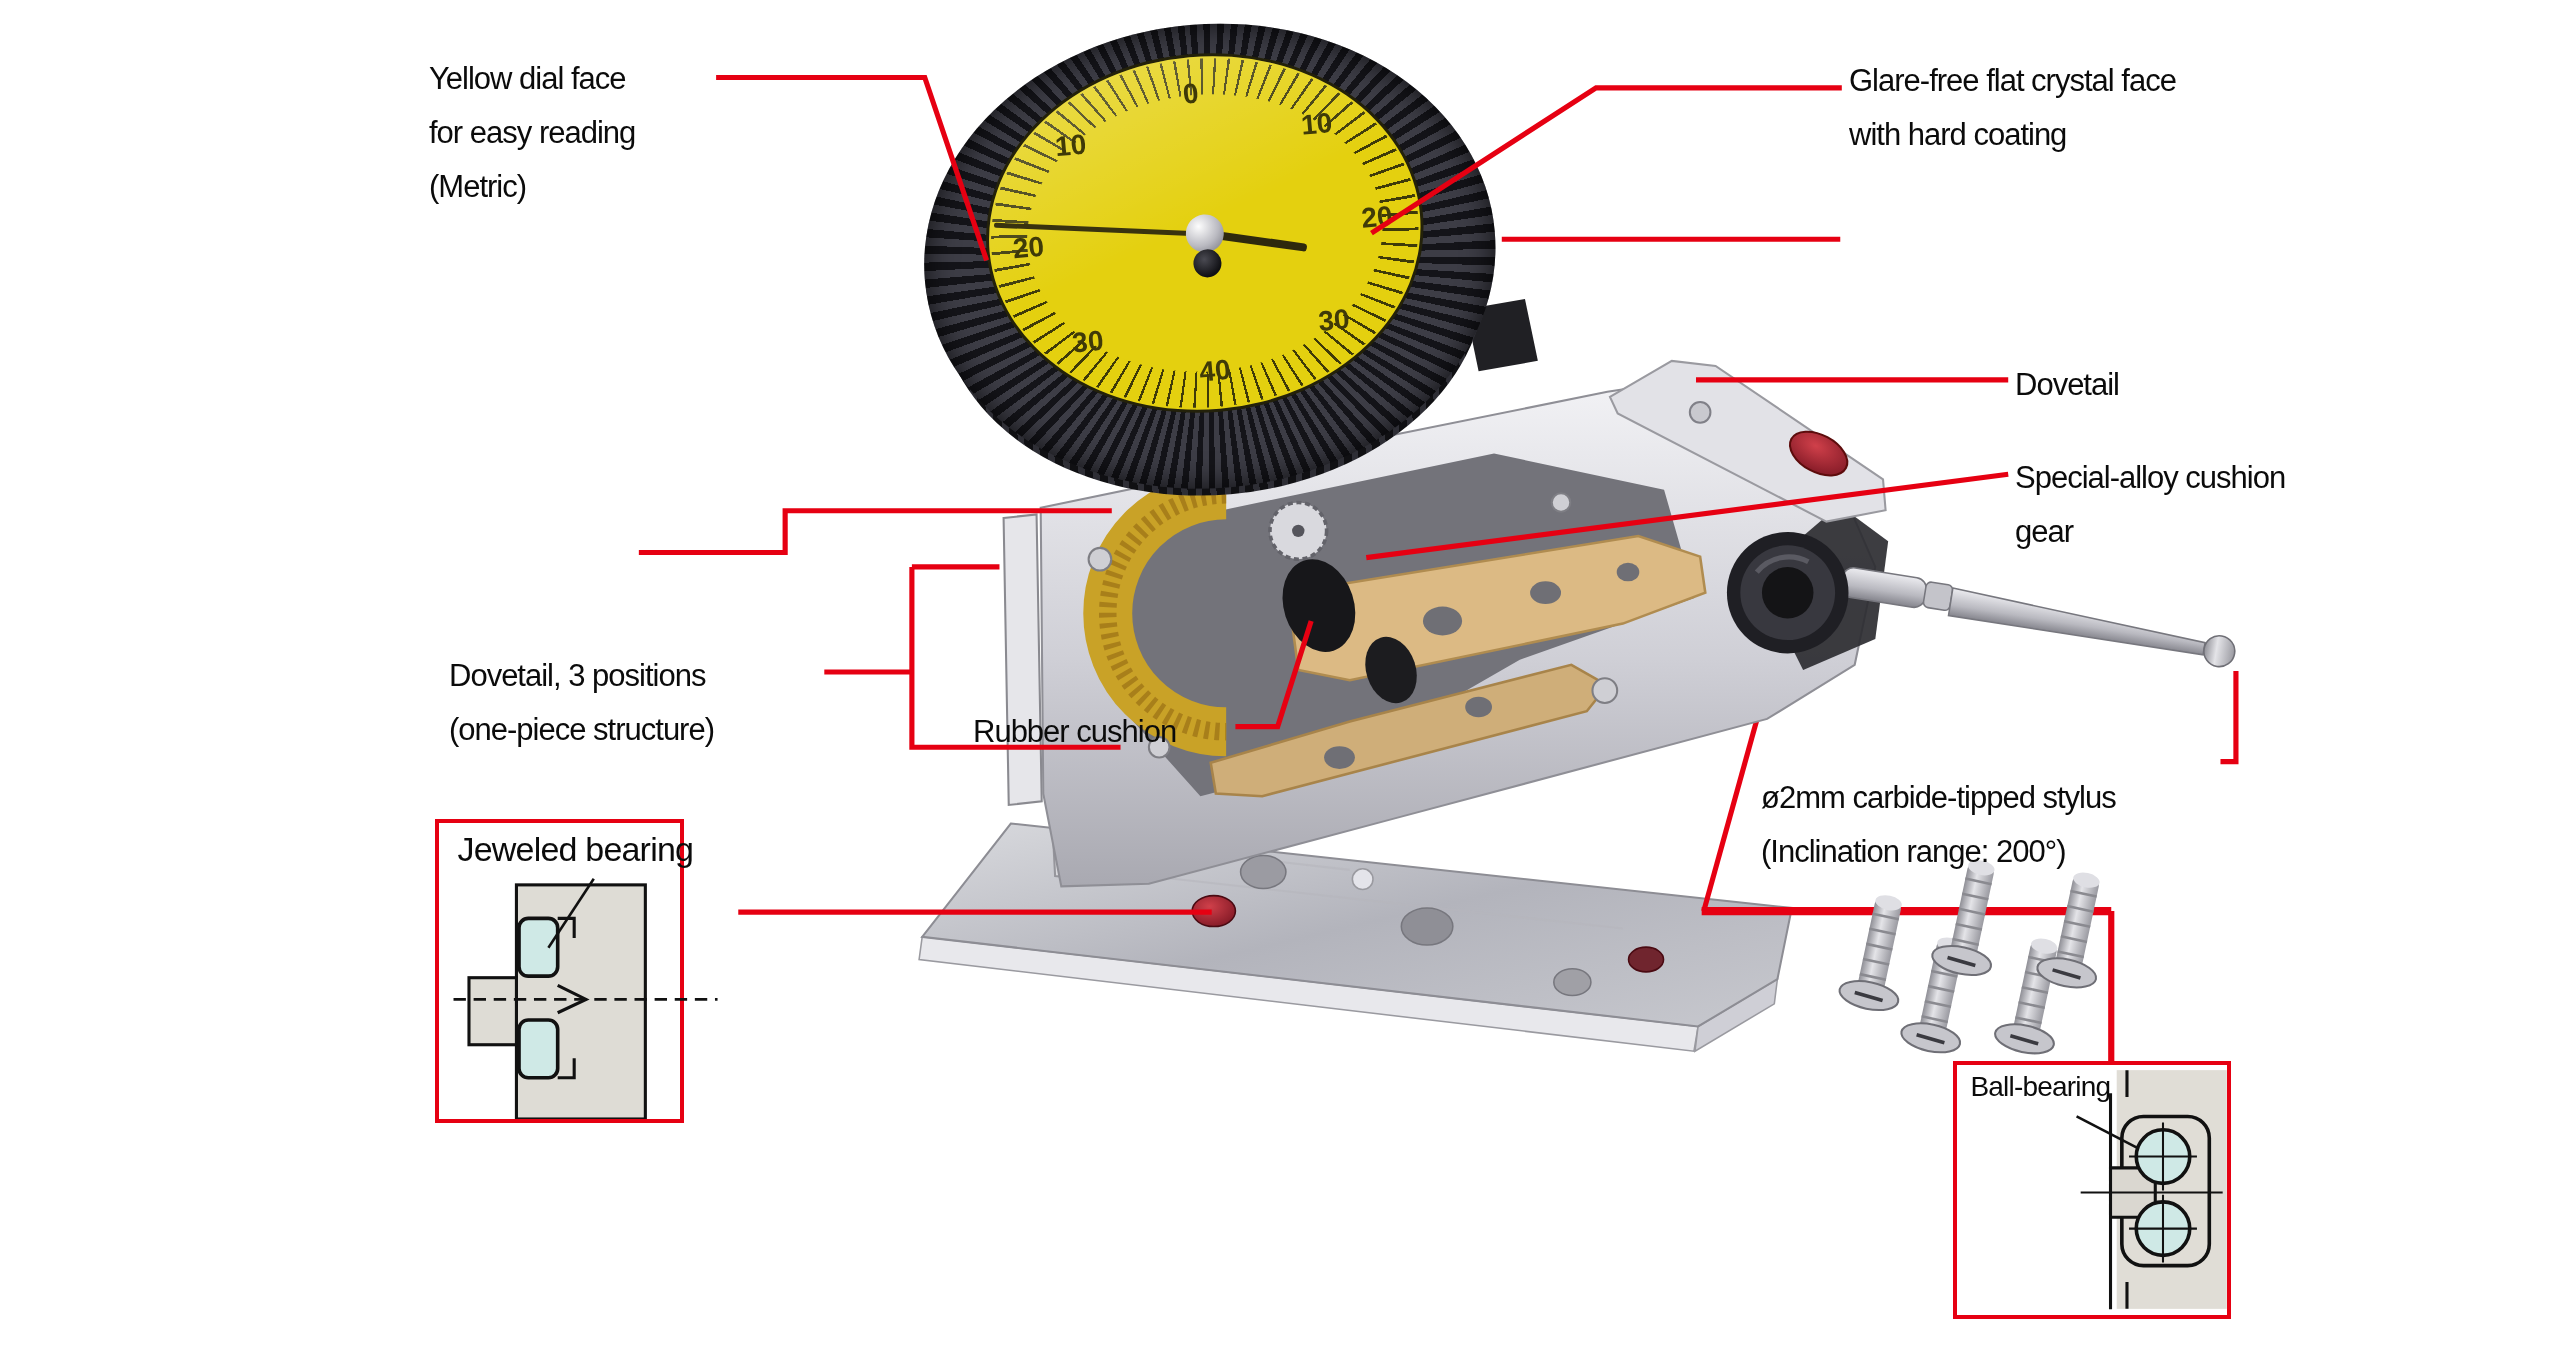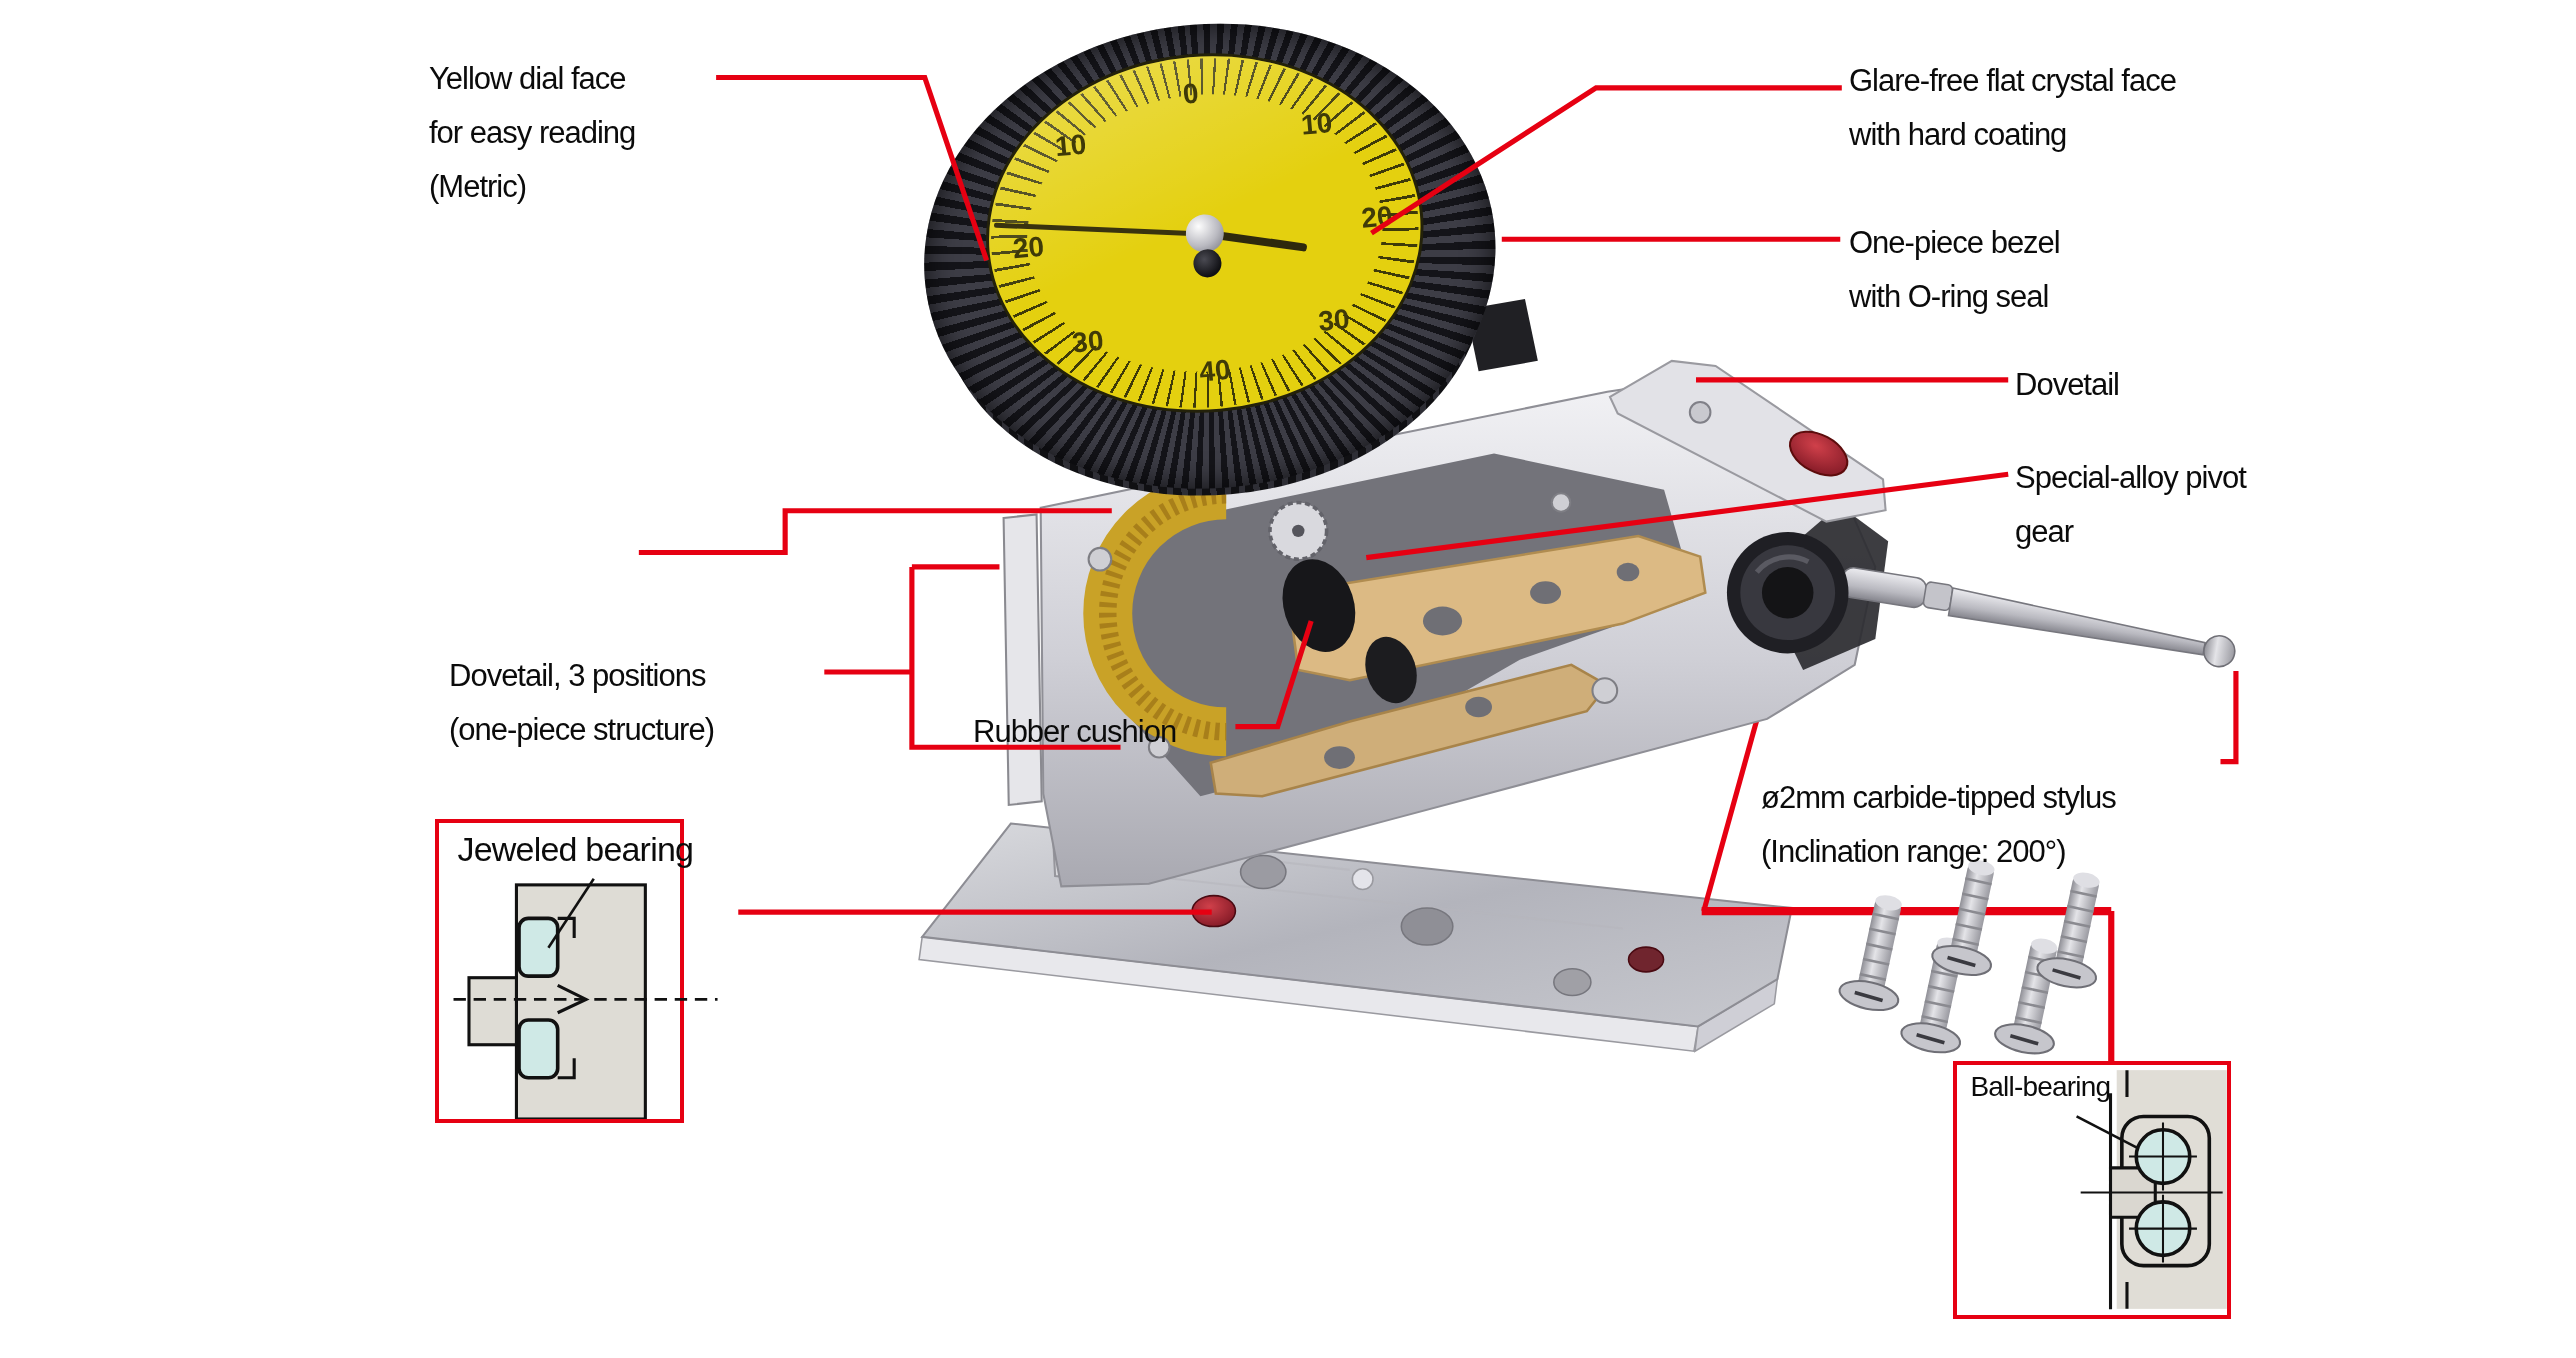--- a/index.html
+++ b/index.html
@@ -259,29 +259,25 @@
 
   <div class="callout" style="left:429px;top:52px">
     <span class="ln">Yellow dial face</span>
     <span class="ln">for easy reading</span>
     <span class="ln">(Metric)</span>
   </div>
   <div class="callout" style="left:1849px;top:54px">
     <span class="ln">Glare-free flat crystal face</span>
     <span class="ln">with hard coating</span>
   </div>
-  <div class="callout" style="left:1849px;top:216px">
-    <span class="ln">One-piece bezel</span>
-    <span class="ln">with O-ring seal</span>
-  </div>
   <div class="callout" style="left:2015px;top:358px">
     <span class="ln">Dovetail</span>
   </div>
   <div class="callout" style="left:2015px;top:451px">
-    <span class="ln">Special-alloy pivot</span>
+    <span class="ln">Special-alloy cushion</span>
     <span class="ln">gear</span>
   </div>
   <div class="callout" style="left:449px;top:649px">
     <span class="ln">Dovetail, 3 positions</span>
     <span class="ln">(one-piece structure)</span>
   </div>
   <div class="callout" style="left:973px;top:705px">
     <span class="ln">Rubber cushion</span>
   </div>
   <div class="callout" style="left:1761px;top:771px">

